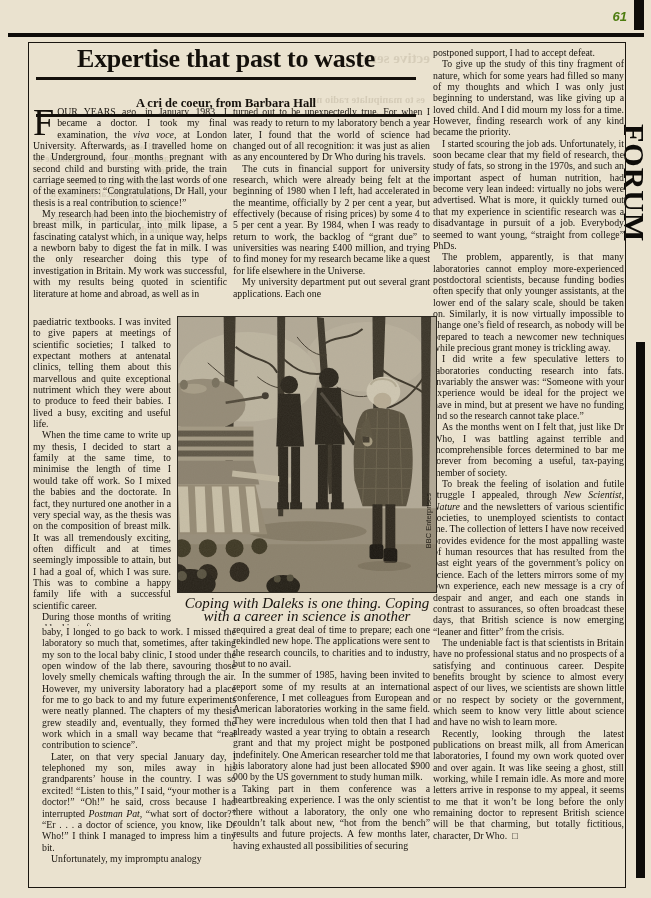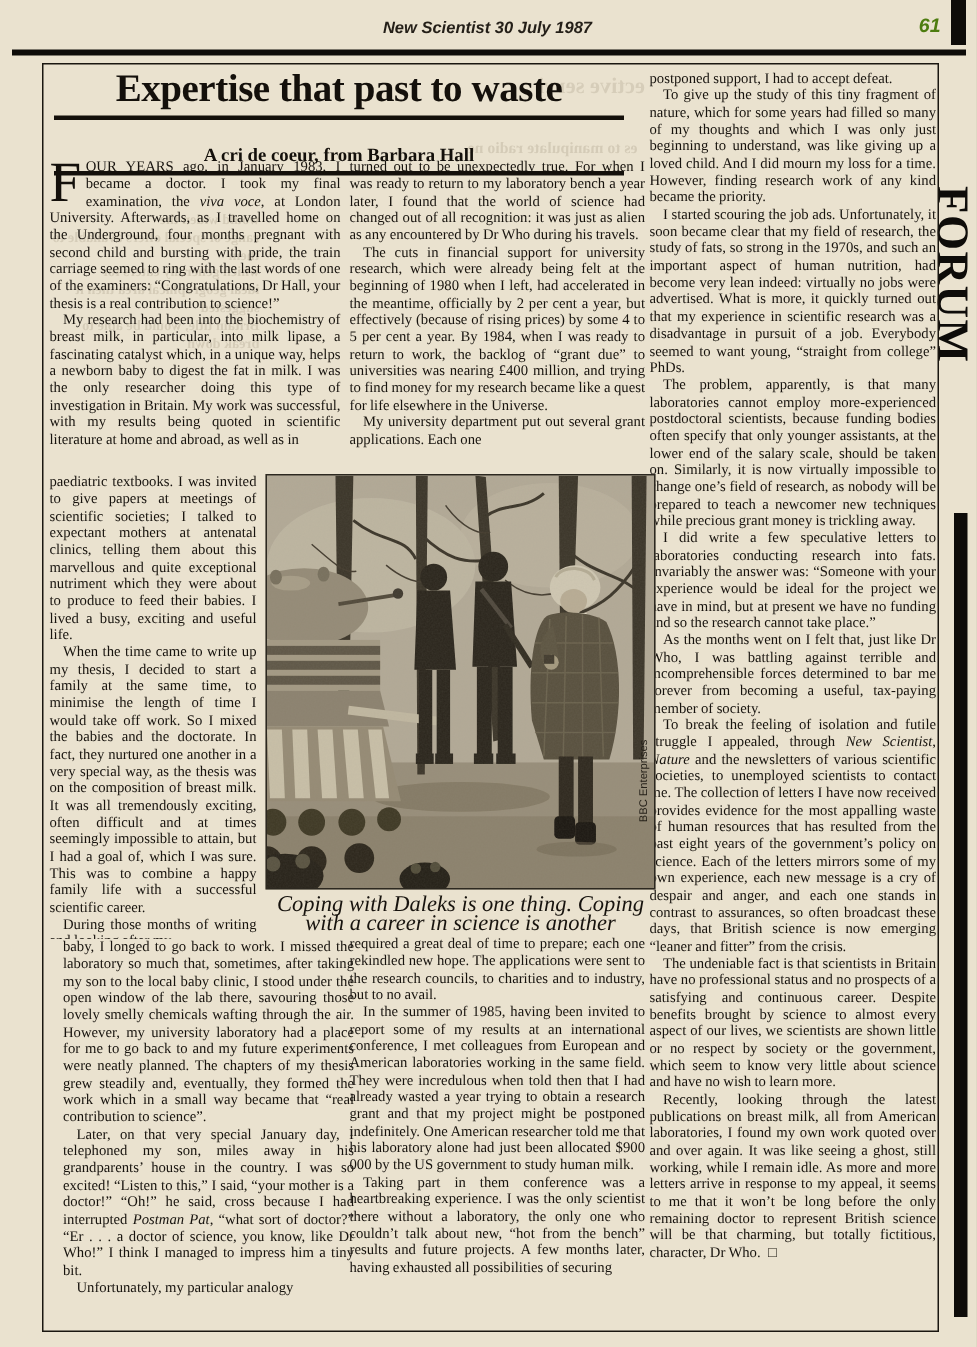--- a/index.html
+++ b/index.html
@@ -57,21 +57,20 @@
   .bt-block{left:33px;top:142px;width:140px;font-size:9.5px;line-height:11.8px;opacity:0.16;}
   .bt-block span{display:block;}
   .bt-title{left:328px;top:50px;width:102px;font-size:15px;opacity:0.15;}
   .bt-sub{left:235px;top:94px;width:190px;font-size:10.5px;opacity:0.17;}
 </style>
 </head>
 <body>
 
 <div class="page">
 
-  <div class="journal">New Scientist 30 July 1987</div>
   <div class="pageno">61</div>
   <div class="corner-bar"></div>
   <div class="top-rule"></div>
 
   <div class="forum-label">FORUM</div>
   <div class="forum-bar"></div>
 
   <div class="bt bt-block">
     <span>would widen the</span>
     <span>range of special offers available to them</span>
@@ -96,21 +95,21 @@
       <p>My research had been into the biochemistry of breast milk, in particular, into milk lipase, a fascinating catalyst which, in a unique way, helps a newborn baby to digest the fat in milk. I was the only researcher doing this type of investigation in Britain. My work was successful, with my results being quoted in scientific literature at home and abroad, as well as in</p>
     </div>
   <div class="col col1b">
       <p class="noindent">paediatric textbooks. I was invited to give papers at meetings of scientific societies; I talked to expectant mothers at antenatal clinics, telling them about this marvellous and quite exceptional nutriment which they were about to produce to feed their babies. I lived a busy, exciting and useful life.</p>
       <p>When the time came to write up my thesis, I decided to start a family at the same time, to minimise the length of time I would take off work. So I mixed the babies and the doctorate. In fact, they nurtured one another in a very special way, as the thesis was on the composition of breast milk. It was all tremendously exciting, often difficult and at times seemingly impossible to attain, but I had a goal of, which I was sure. This was to combine a happy family life with a successful scientific career.</p>
       <p>During those months of writing and looking after my</p>
     </div>
   <div class="col col1c">
       <p class="noindent">baby, I longed to go back to work. I missed the laboratory so much that, sometimes, after taking my son to the local baby clinic, I stood under the open window of the lab there, savouring those lovely smelly chemicals wafting through the air. However, my university laboratory had a place for me to go back to and my future experiments were neatly planned. The chapters of my thesis grew steadily and, eventually, they formed the work which in a small way became that “real contribution to science”.</p>
       <p>Later, on that very special January day, I telephoned my son, miles away in his grandparents’ house in the country. I was so excited! “Listen to this,” I said, “your mother is a doctor!” “Oh!” he said, cross because I had interrupted <i>Postman Pat</i>, “what sort of doctor?” “Er . . . a doctor of science, you know, like Dr Who!” I think I managed to impress him a tiny bit.</p>
-      <p>Unfortunately, my particular analogy</p>
+      <p>Unfortunately, my impromptu analogy</p>
     </div>
   <div class="col col2a">
       <p class="noindent">turned out to be unexpectedly true. For when I was ready to return to my laboratory bench a year later, I found that the world of science had changed out of all recognition: it was just as alien as any encountered by Dr Who during his travels.</p>
       <p>The cuts in financial support for university research, which were already being felt at the beginning of 1980 when I left, had accelerated in the meantime, officially by 2 per cent a year, but effectively (because of rising prices) by some 4 to 5 per cent a year. By 1984, when I was ready to return to work, the backlog of “grant due” to universities was nearing £400 million, and trying to find money for my research became like a quest for life elsewhere in the Universe.</p>
       <p>My university department put out several grant applications. Each one</p>
     </div>
   <div class="col col2b">
       <p class="noindent">required a great deal of time to prepare; each one rekindled new hope. The applications were sent to the research councils, to charities and to industry, but to no avail.</p>
       <p>In the summer of 1985, having been invited to report some of my results at an international conference, I met colleagues from European and American laboratories working in the same field. They were incredulous when told then that I had already wasted a year trying to obtain a research grant and that my project might be postponed indefinitely. One American researcher told me that his laboratory alone had just been allocated $900 000 by the US government to study human milk.</p>
       <p>Taking part in them conference was a heartbreaking experience. I was the only scientist there without a laboratory, the only one who couldn’t talk about new, “hot from the bench” results and future projects. A few months later, having exhausted all possibilities of securing</p>

